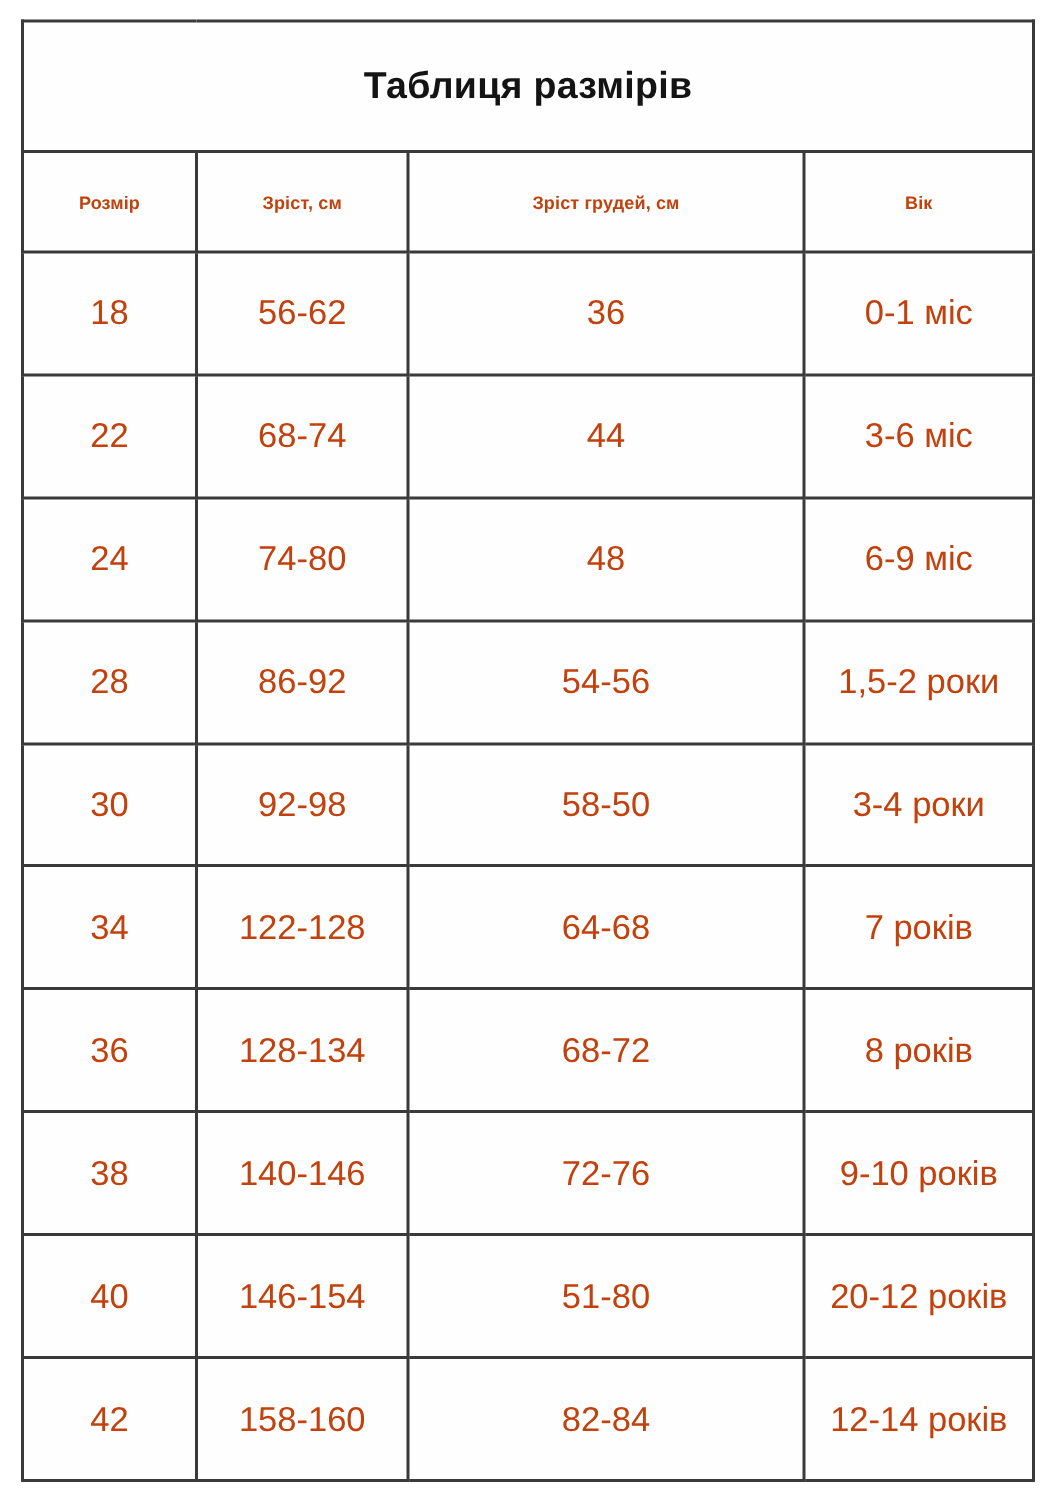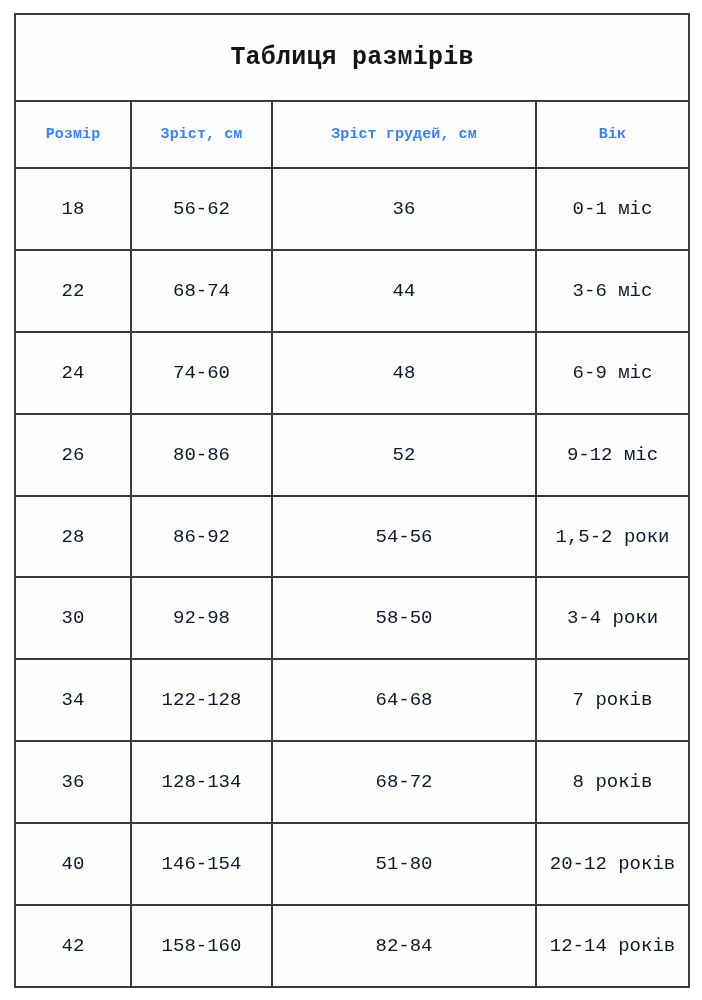--- a/index.html
+++ b/index.html
@@ -15,21 +15,20 @@
     overflow: hidden;
   }
 
   #size-chart-wrap {
     position: absolute;
     left: 14px;
     top: 13px;
     width: 553px;
     height: 975px;
     box-sizing: border-box;
-    font-family: Liberation Mono, monospace;
   }
 
   table.size-table {
     width: 674px;
     height: 975px;
     border-collapse: collapse;
     table-layout: fixed;
     background: #fefefe;
   }
 
@@ -53,32 +52,32 @@
     height: 85px;
     font-size: 25px;
     font-weight: 700;
     letter-spacing: 0.2px;
     color: #141414;
   }
 
   
   tr.header-row th {
     height: 65px;
-    font-size: 15px;
+    font-size: 12px;
     font-weight: 700;
     letter-spacing: 0.1px;
-    color: #3b82f6;
+    color: #c2410c;
   }
 
   
   tr.data-row td {
     height: 63px;
-    font-size: 19px;
+    font-size: 23px;
     font-weight: 400;
-    color: #0f172a;
+    color: #c2410c;
   }
 </style>
 </head>
 <body>
 
 <div id="size-chart-wrap">
   <table class="size-table">
     <colgroup>
       <col class="c-size">
       <col class="c-height">
@@ -104,29 +103,23 @@
           <td>0-1 міс</td>
         </tr>
         <tr class="data-row">
           <td>22</td>
           <td>68-74</td>
           <td>44</td>
           <td>3-6 міс</td>
         </tr>
         <tr class="data-row">
           <td>24</td>
-          <td>74-60</td>
+          <td>74-80</td>
           <td>48</td>
           <td>6-9 міс</td>
-        </tr>
-        <tr class="data-row">
-          <td>26</td>
-          <td>80-86</td>
-          <td>52</td>
-          <td>9-12 міс</td>
         </tr>
         <tr class="data-row">
           <td>28</td>
           <td>86-92</td>
           <td>54-56</td>
           <td>1,5-2 роки</td>
         </tr>
         <tr class="data-row">
           <td>30</td>
           <td>92-98</td>
@@ -139,20 +132,26 @@
           <td>64-68</td>
           <td>7 років</td>
         </tr>
         <tr class="data-row">
           <td>36</td>
           <td>128-134</td>
           <td>68-72</td>
           <td>8 років</td>
         </tr>
         <tr class="data-row">
+          <td>38</td>
+          <td>140-146</td>
+          <td>72-76</td>
+          <td>9-10 років</td>
+        </tr>
+        <tr class="data-row">
           <td>40</td>
           <td>146-154</td>
           <td>51-80</td>
           <td>20-12 років</td>
         </tr>
         <tr class="data-row">
           <td>42</td>
           <td>158-160</td>
           <td>82-84</td>
           <td>12-14 років</td>

